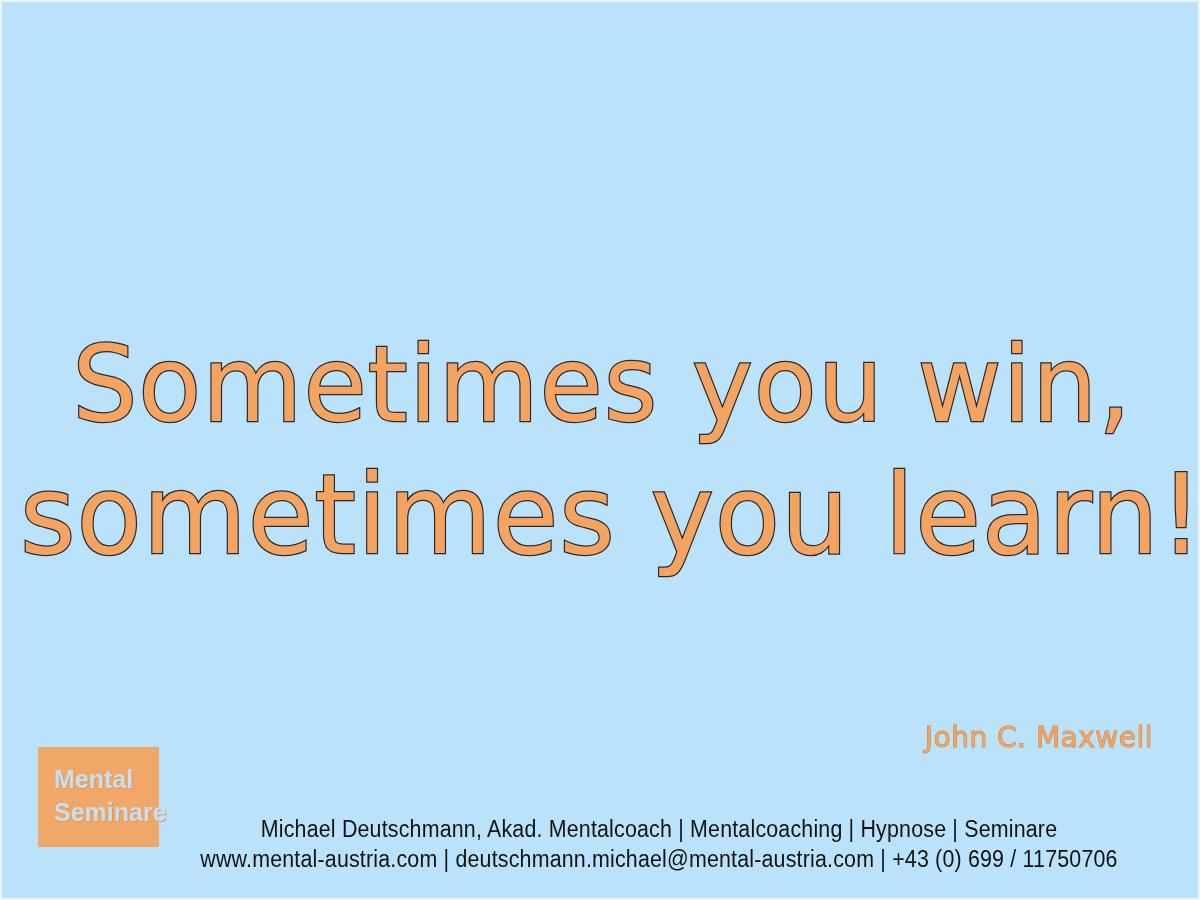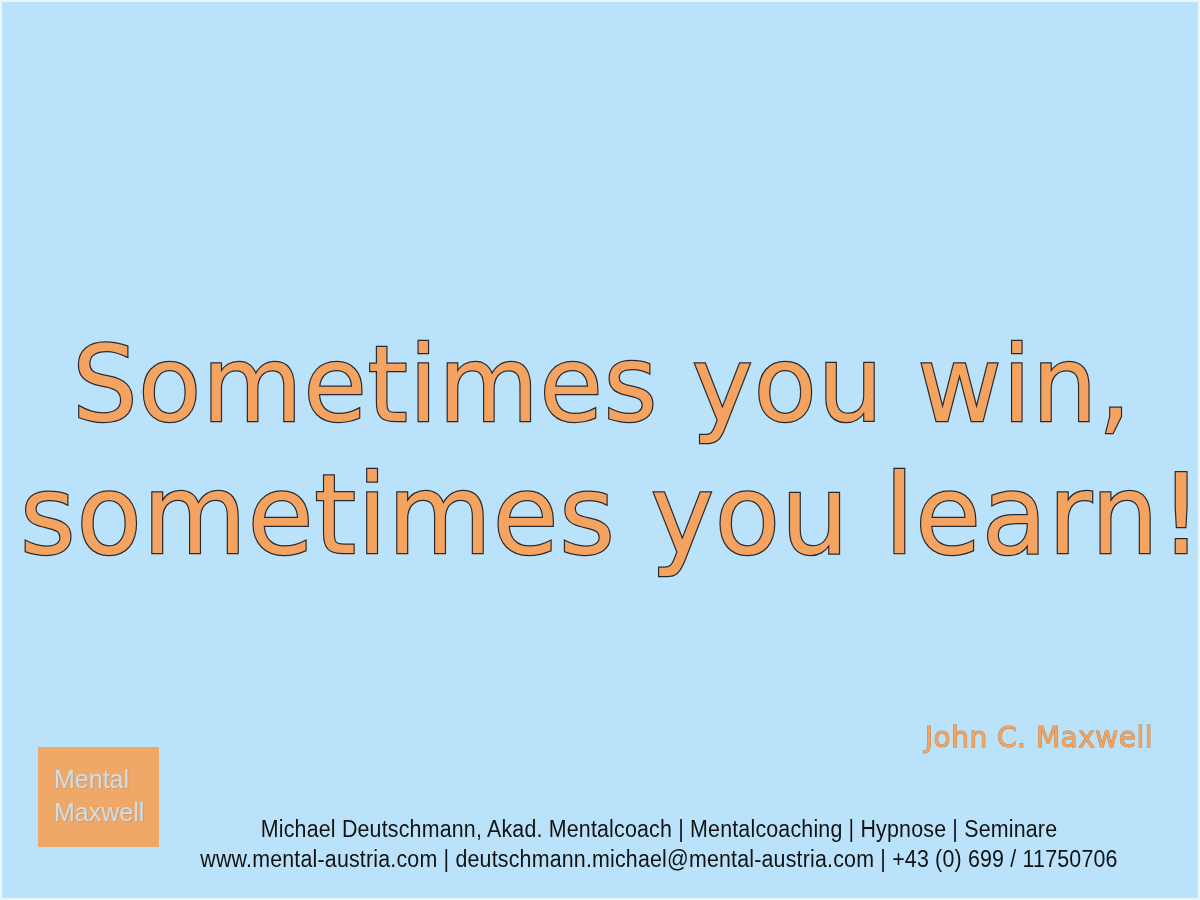--- a/index.html
+++ b/index.html
@@ -71,21 +71,21 @@
     top: 745px;
     width: 121px;
     height: 100px;
     background: #f0a868;
     box-sizing: border-box;
     padding: 16px 0 0 16px;
   }
   .logo-line {
     display: block;
     font-family: "Liberation Sans", sans-serif;
-    font-weight: normal;
+    font-weight: bold;
     font-size: 25px;
     line-height: 33px;
     color: #c9dfee;
     text-shadow: 1px 1px 0 #d79a63;
     white-space: nowrap;
   }
 
   
   #footer {
     position: absolute;
@@ -122,21 +122,21 @@
 
   <div id="quote">
     <span class="quote-line l1">Sometimes you win,</span>
     <span class="quote-line l2">sometimes you learn!</span>
   </div>
 
   <div id="attribution">John C. Maxwell</div>
 
   <div id="logo">
     <span class="logo-line">Mental</span>
-    <span class="logo-line">Maxwell</span>
+    <span class="logo-line">Seminare</span>
   </div>
 
   <div id="footer">
     <span class="footer-line f1">Michael Deutschmann, Akad. Mentalcoach  |  Mentalcoaching  |  Hypnose  |  Seminare</span>
     <span class="footer-line f2">www.mental-austria.com  |  deutschmann.michael@mental-austria.com  |  +43 (0) 699 / 11750706</span>
   </div>
 
 </div>
 
 </body></html>

